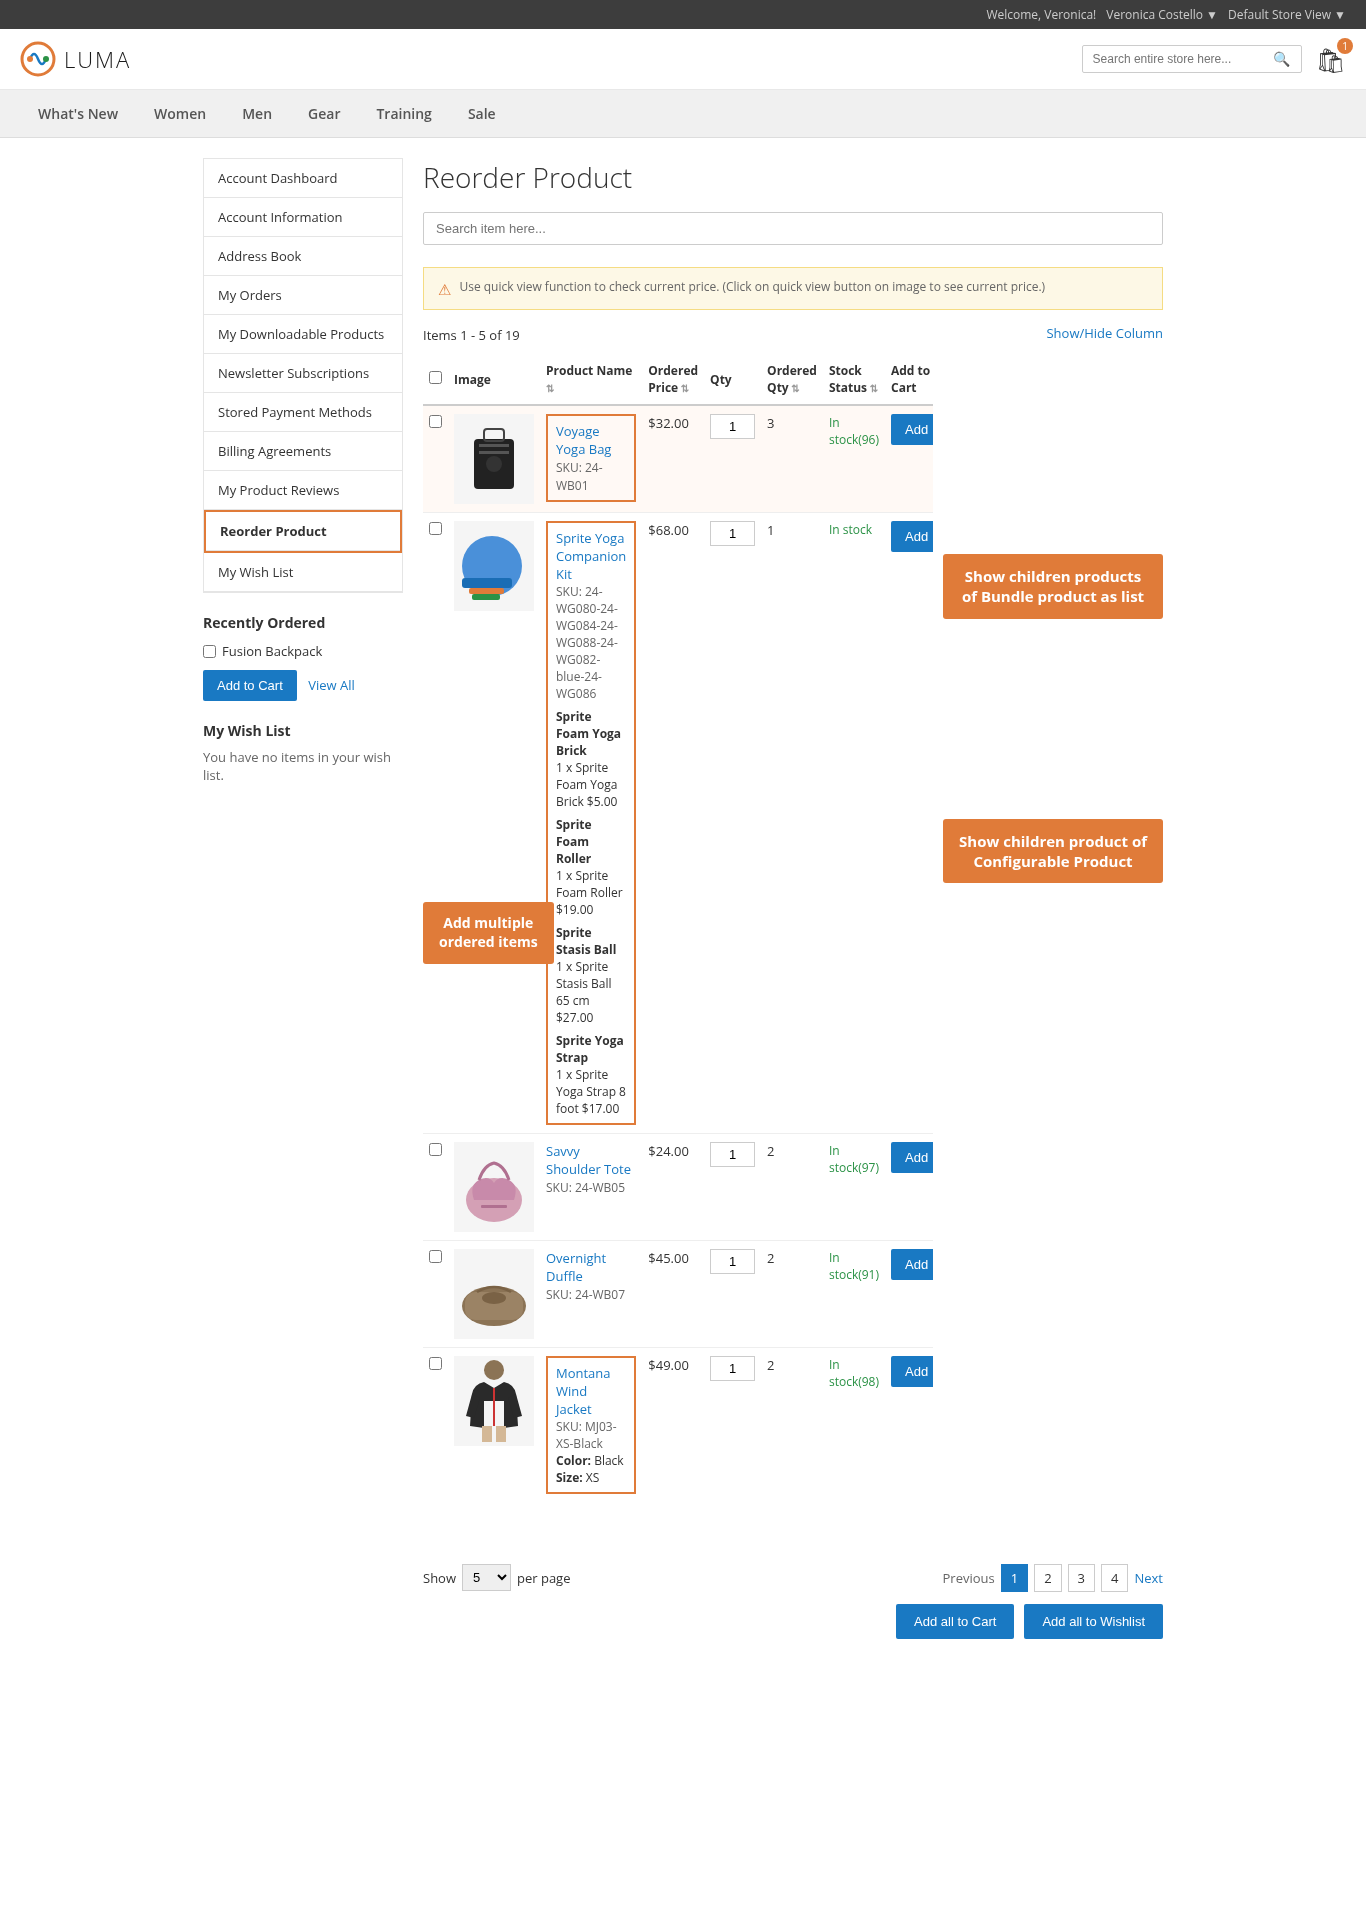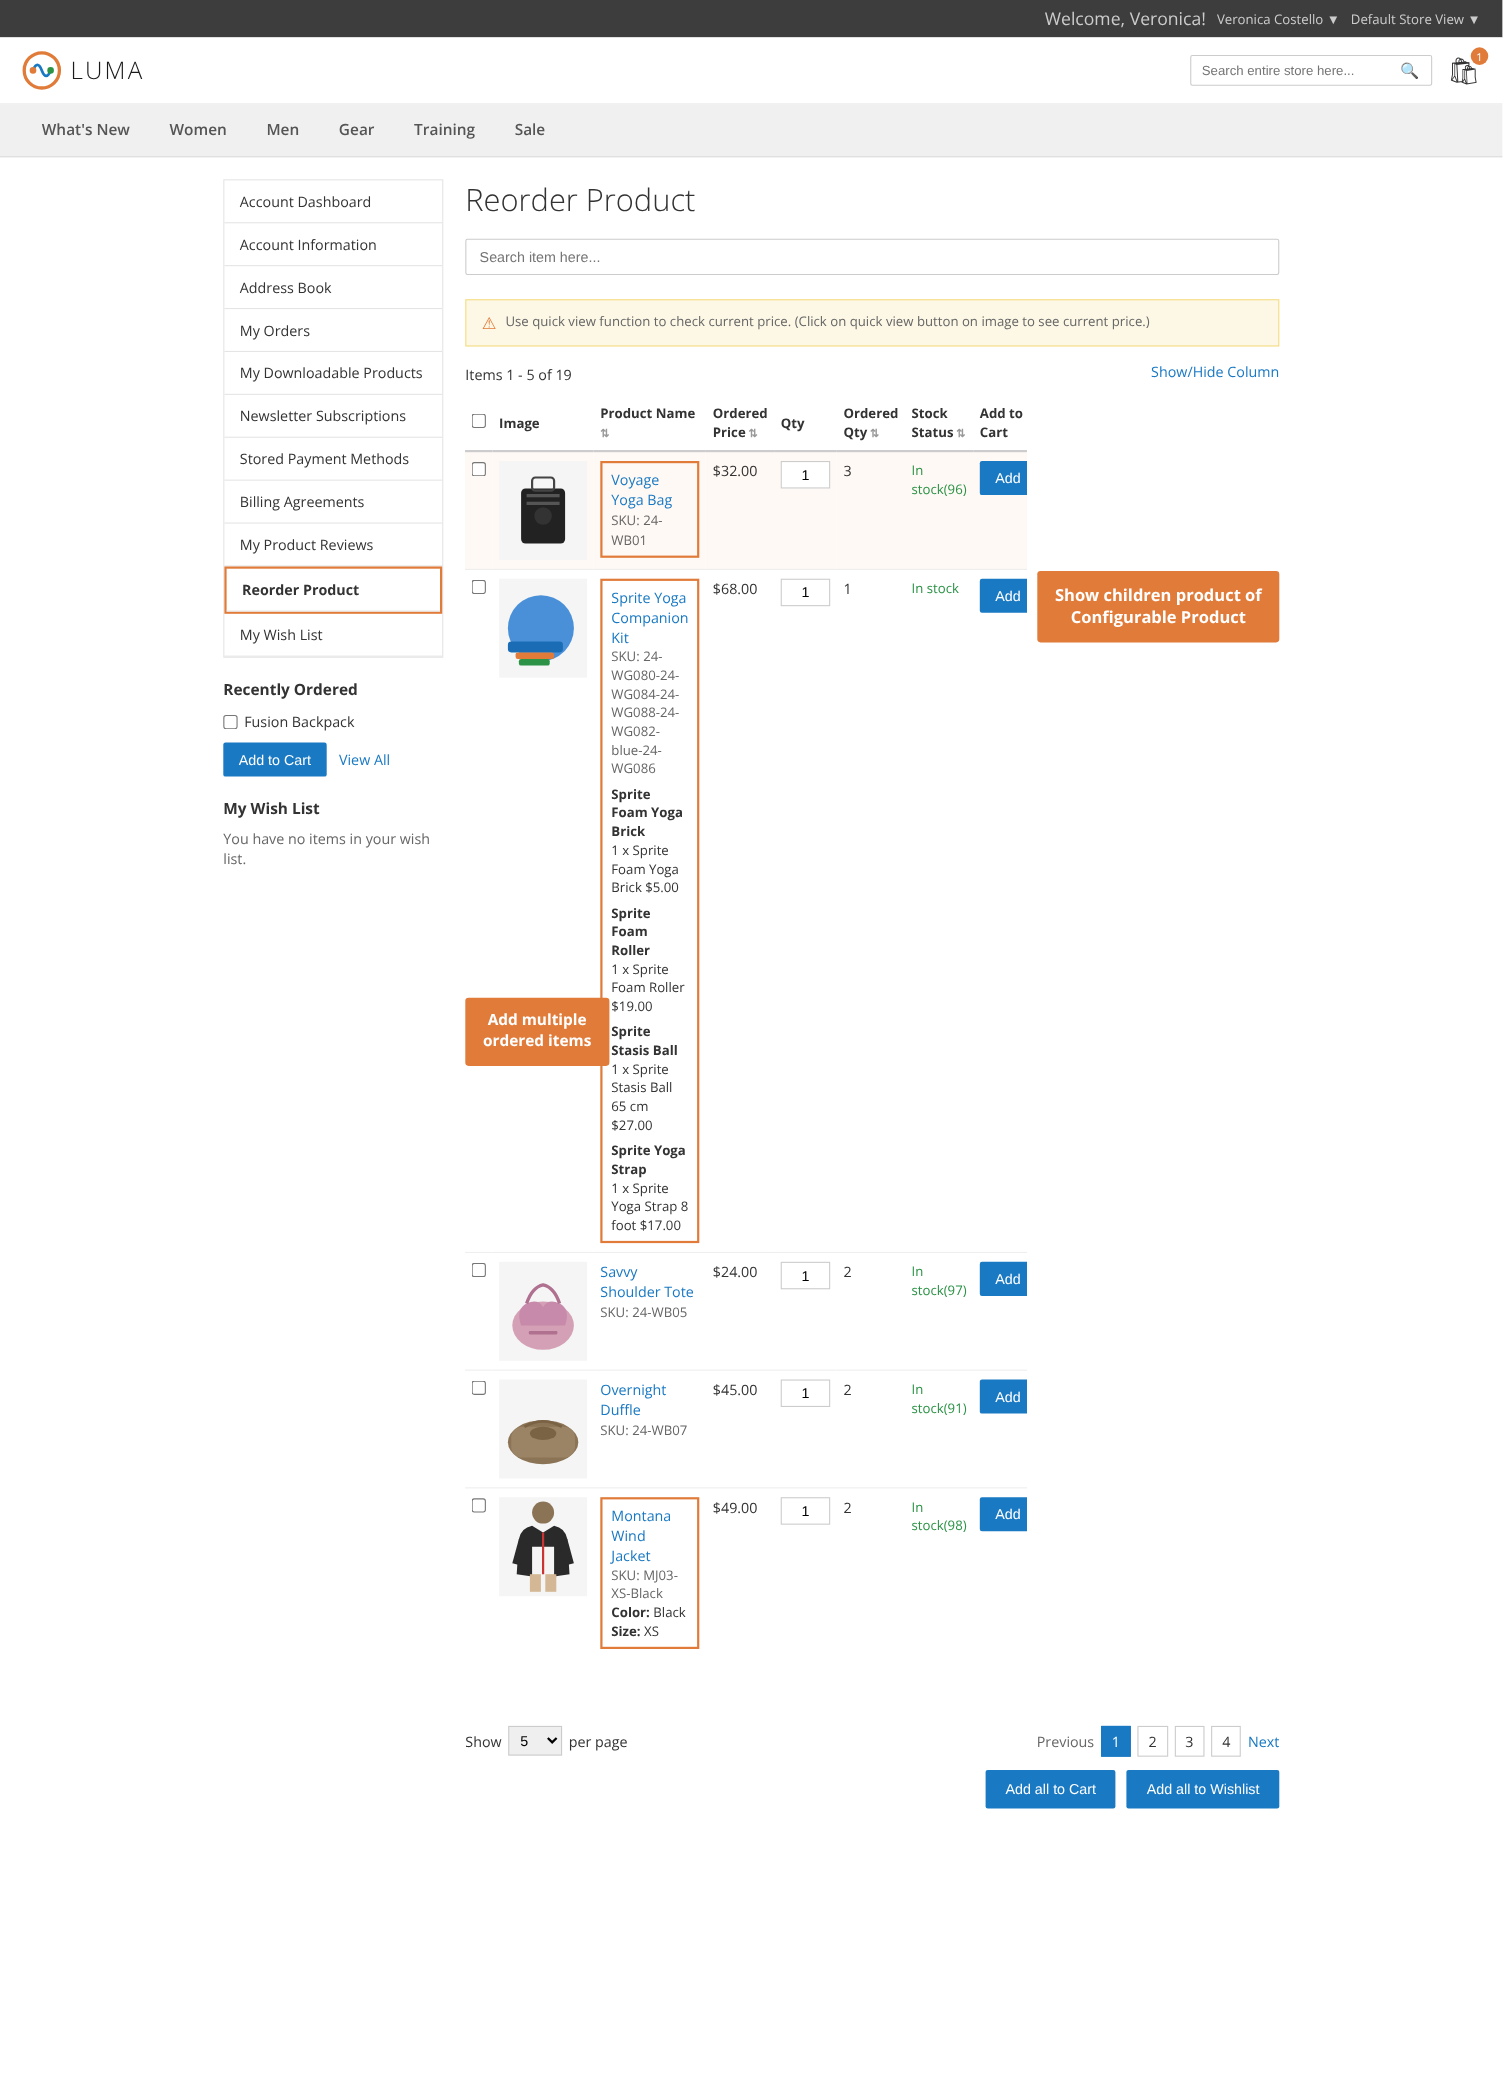--- a/index.html
+++ b/index.html
@@ -410,21 +410,21 @@
 
     .checkbox-col { width: 28px; }
     .image-col { width: 90px; }
     .name-col { width: 200px; }
     .price-col { width: 80px; }
     .qty-col { width: 60px; }
     .ordered-qty-col { width: 80px; }
     .stock-col { width: 80px; }
     .add-col { width: 70px; }
 
-    .top-bar-welcome { color: #ccc; font-size: 16px; }
+    .top-bar-welcome { color: #ccc; font-size: 12px; }
     .top-bar-user { color: #ccc; font-size: 12px; cursor: pointer; }
     .top-bar-store { color: #ccc; font-size: 12px; cursor: pointer; }
   </style>
 </head>
 <body>
 
 <div class="top-bar">
   <span class="top-bar-welcome">Welcome, Veronica!</span>
   <a href="#" class="top-bar-user">
     <span>Veronica Costello</span> ▼
@@ -743,20 +743,23 @@
                 <button class="btn-add">Add</button>
               </td>
             </tr>
 
           </tbody>
         </table>
       </div>
 
       <div style="display:flex; flex-direction:column; gap:80px; min-width:180px; padding-top:40px;">
 
+        <div style="margin-top: 160px;">
+          <div class="callout-label">Show children products<br>of Bundle product as list</div>
+        </div>
 
         <div style="margin-top: 120px;">
           <div class="callout-label">Show children product of<br>Configurable Product</div>
         </div>
       </div>
 
     </div>
 
     <div style="display:flex; margin-top: -600px; margin-bottom: 600px; pointer-events:none;">
       <div class="callout-label" style="max-width:160px; font-size:14px; pointer-events:auto;">Add multiple<br>ordered items</div>

